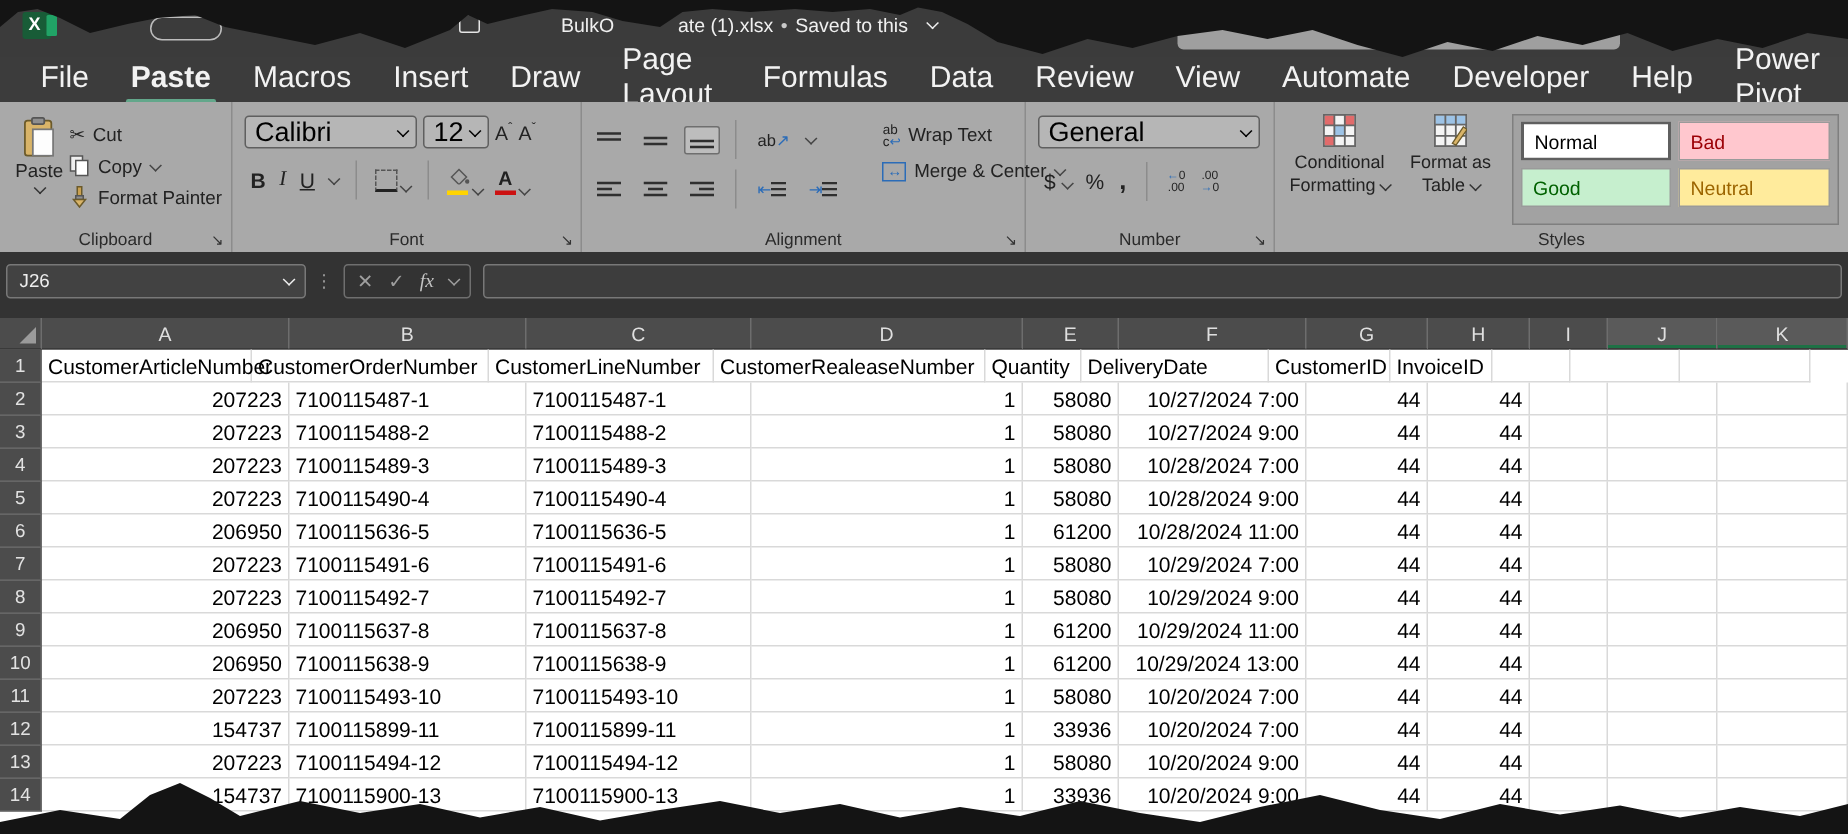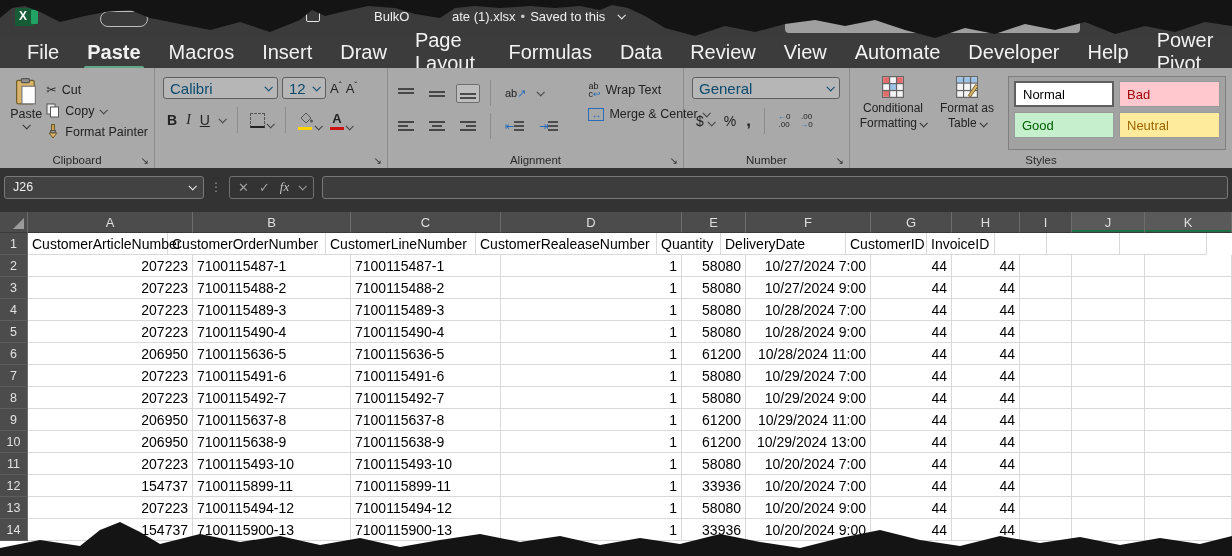--- a/index.html
+++ b/index.html
@@ -38,21 +38,21 @@
 
   
   .g-clip { width:155px; display:flex; }
   .paste-btn { width:46px; display:flex; flex-direction:column; align-items:center; padding-top:4px; gap:2px; }
   .paste-lbl { font-size:12.5px; }
   .clip-col { display:flex; flex-direction:column; justify-content:flex-start; gap:6px; padding-top:8px; font-size:12.5px; }
   .small-cmd { display:flex; align-items:center; gap:5px; white-space:nowrap; }
 
   
   .g-font { width:233px; }
-  .combo { display:inline-flex; align-items:center; justify-content:space-between; background:#b6b6b6; border:1px solid #5f5f5f; border-radius:3px; height:22px; font-size:15px; padding:0 6px; color:#0c4a6e; }
+  .combo { display:inline-flex; align-items:center; justify-content:space-between; background:#b6b6b6; border:1px solid #5f5f5f; border-radius:3px; height:22px; font-size:18px; padding:0 6px; color:#000000; }
   .font-row1 { display:flex; gap:4px; align-items:center; margin:3px 0 8px 2px; }
   .font-row2 { display:flex; gap:9px; align-items:center; margin-left:6px; font-size:14px; }
   .fbtn { display:inline-flex; align-items:flex-end; gap:2px; }
   .colorbar { display:block; width:14px; height:3.5px; margin-top:1px; }
   .grow-shrink { font-size:13px; letter-spacing:0; }
   .caretA { font-size:9px; vertical-align:super; }
 
   
   .g-align { width:296px; display:flex; }
   .align-grid { display:flex; flex-direction:column; gap:7px; padding-top:6px; }
@@ -208,20 +208,21 @@
           <span class="chv" style="color:#444"></span>
         </span>
         <span class="fbtn">
           <span style="display:inline-block;text-align:center">
             <b style="font-size:13px;line-height:11px">A</b>
             <span class="colorbar" style="background:#cc1111"></span>
           </span>
           <span class="chv" style="color:#444"></span>
         </span>
       </div>
+      <span class="rgroup-label">Font</span>
       <span class="dlg-launcher">↘</span>
     </div>
 
     <div class="rgroup g-align">
       <div class="align-grid">
         <div class="align-row">
           <span class="abtn">
               <svg width="16" height="13">
                 <g stroke="#2f2f2f" stroke-width="1.6">
                   <line x1="0" y1="2" x2="16" y2="2"></line>

